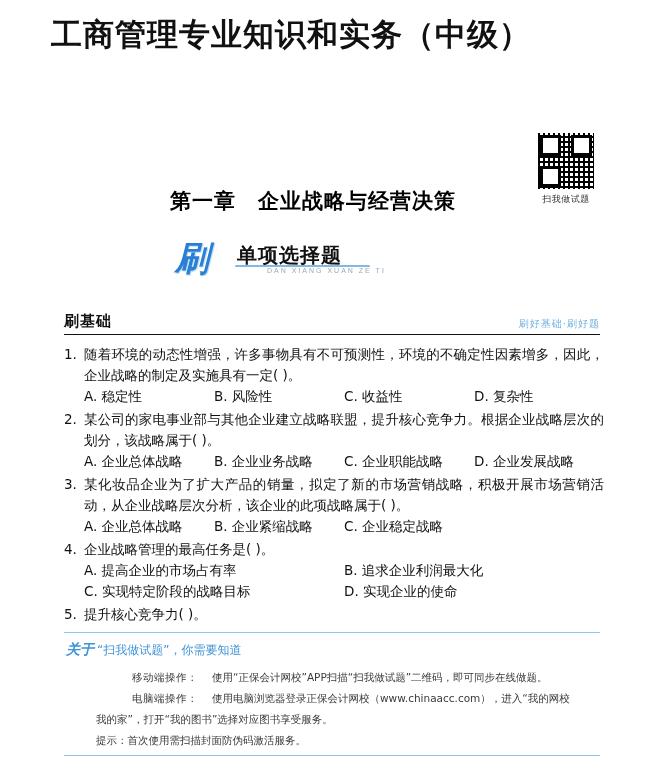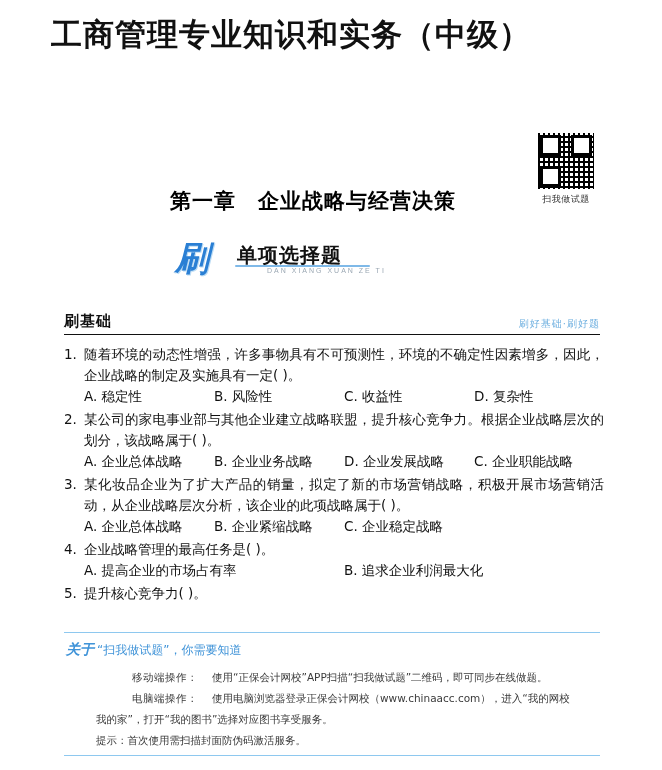--- a/index.html
+++ b/index.html
@@ -314,22 +314,22 @@
         </div>
       </div>
       <div class="q">
         <div class="q-stem">
           <span class="q-num">2.</span>
           <span class="q-text">某公司的家电事业部与其他企业建立战略联盟，提升核心竞争力。根据企业战略层次的划分，该战略属于(    )。</span>
         </div>
         <div class="q-options opts-4line">
           <span class="opt">A. 企业总体战略</span>
           <span class="opt">B. 企业业务战略</span>
+          <span class="opt">C. 企业职能战略</span>
           <span class="opt">D. 企业发展战略</span>
-          <span class="opt">C. 企业职能战略</span>
         </div>
       </div>
       <div class="q">
         <div class="q-stem">
           <span class="q-num">3.</span>
           <span class="q-text">某化妆品企业为了扩大产品的销量，拟定了新的市场营销战略，积极开展市场营销活动，从企业战略层次分析，该企业的此项战略属于(    )。</span>
         </div>
         <div class="q-options opts-4line">
           <span class="opt">A. 企业总体战略</span>
           <span class="opt">B. 企业紧缩战略</span>
@@ -337,20 +337,22 @@
         </div>
       </div>
       <div class="q">
         <div class="q-stem">
           <span class="q-num">4.</span>
           <span class="q-text">企业战略管理的最高任务是(    )。</span>
         </div>
         <div class="q-options opts-2line">
           <span class="opt">A. 提高企业的市场占有率</span>
           <span class="opt">B. 追求企业利润最大化</span>
+          <span class="opt">C. 实现特定阶段的战略目标</span>
+          <span class="opt">D. 实现企业的使命</span>
         </div>
       </div>
       <div class="q">
         <div class="q-stem">
           <span class="q-num">5.</span>
           <span class="q-text">提升核心竞争力(    )。</span>
         </div>
       </div>
     </div>
 

